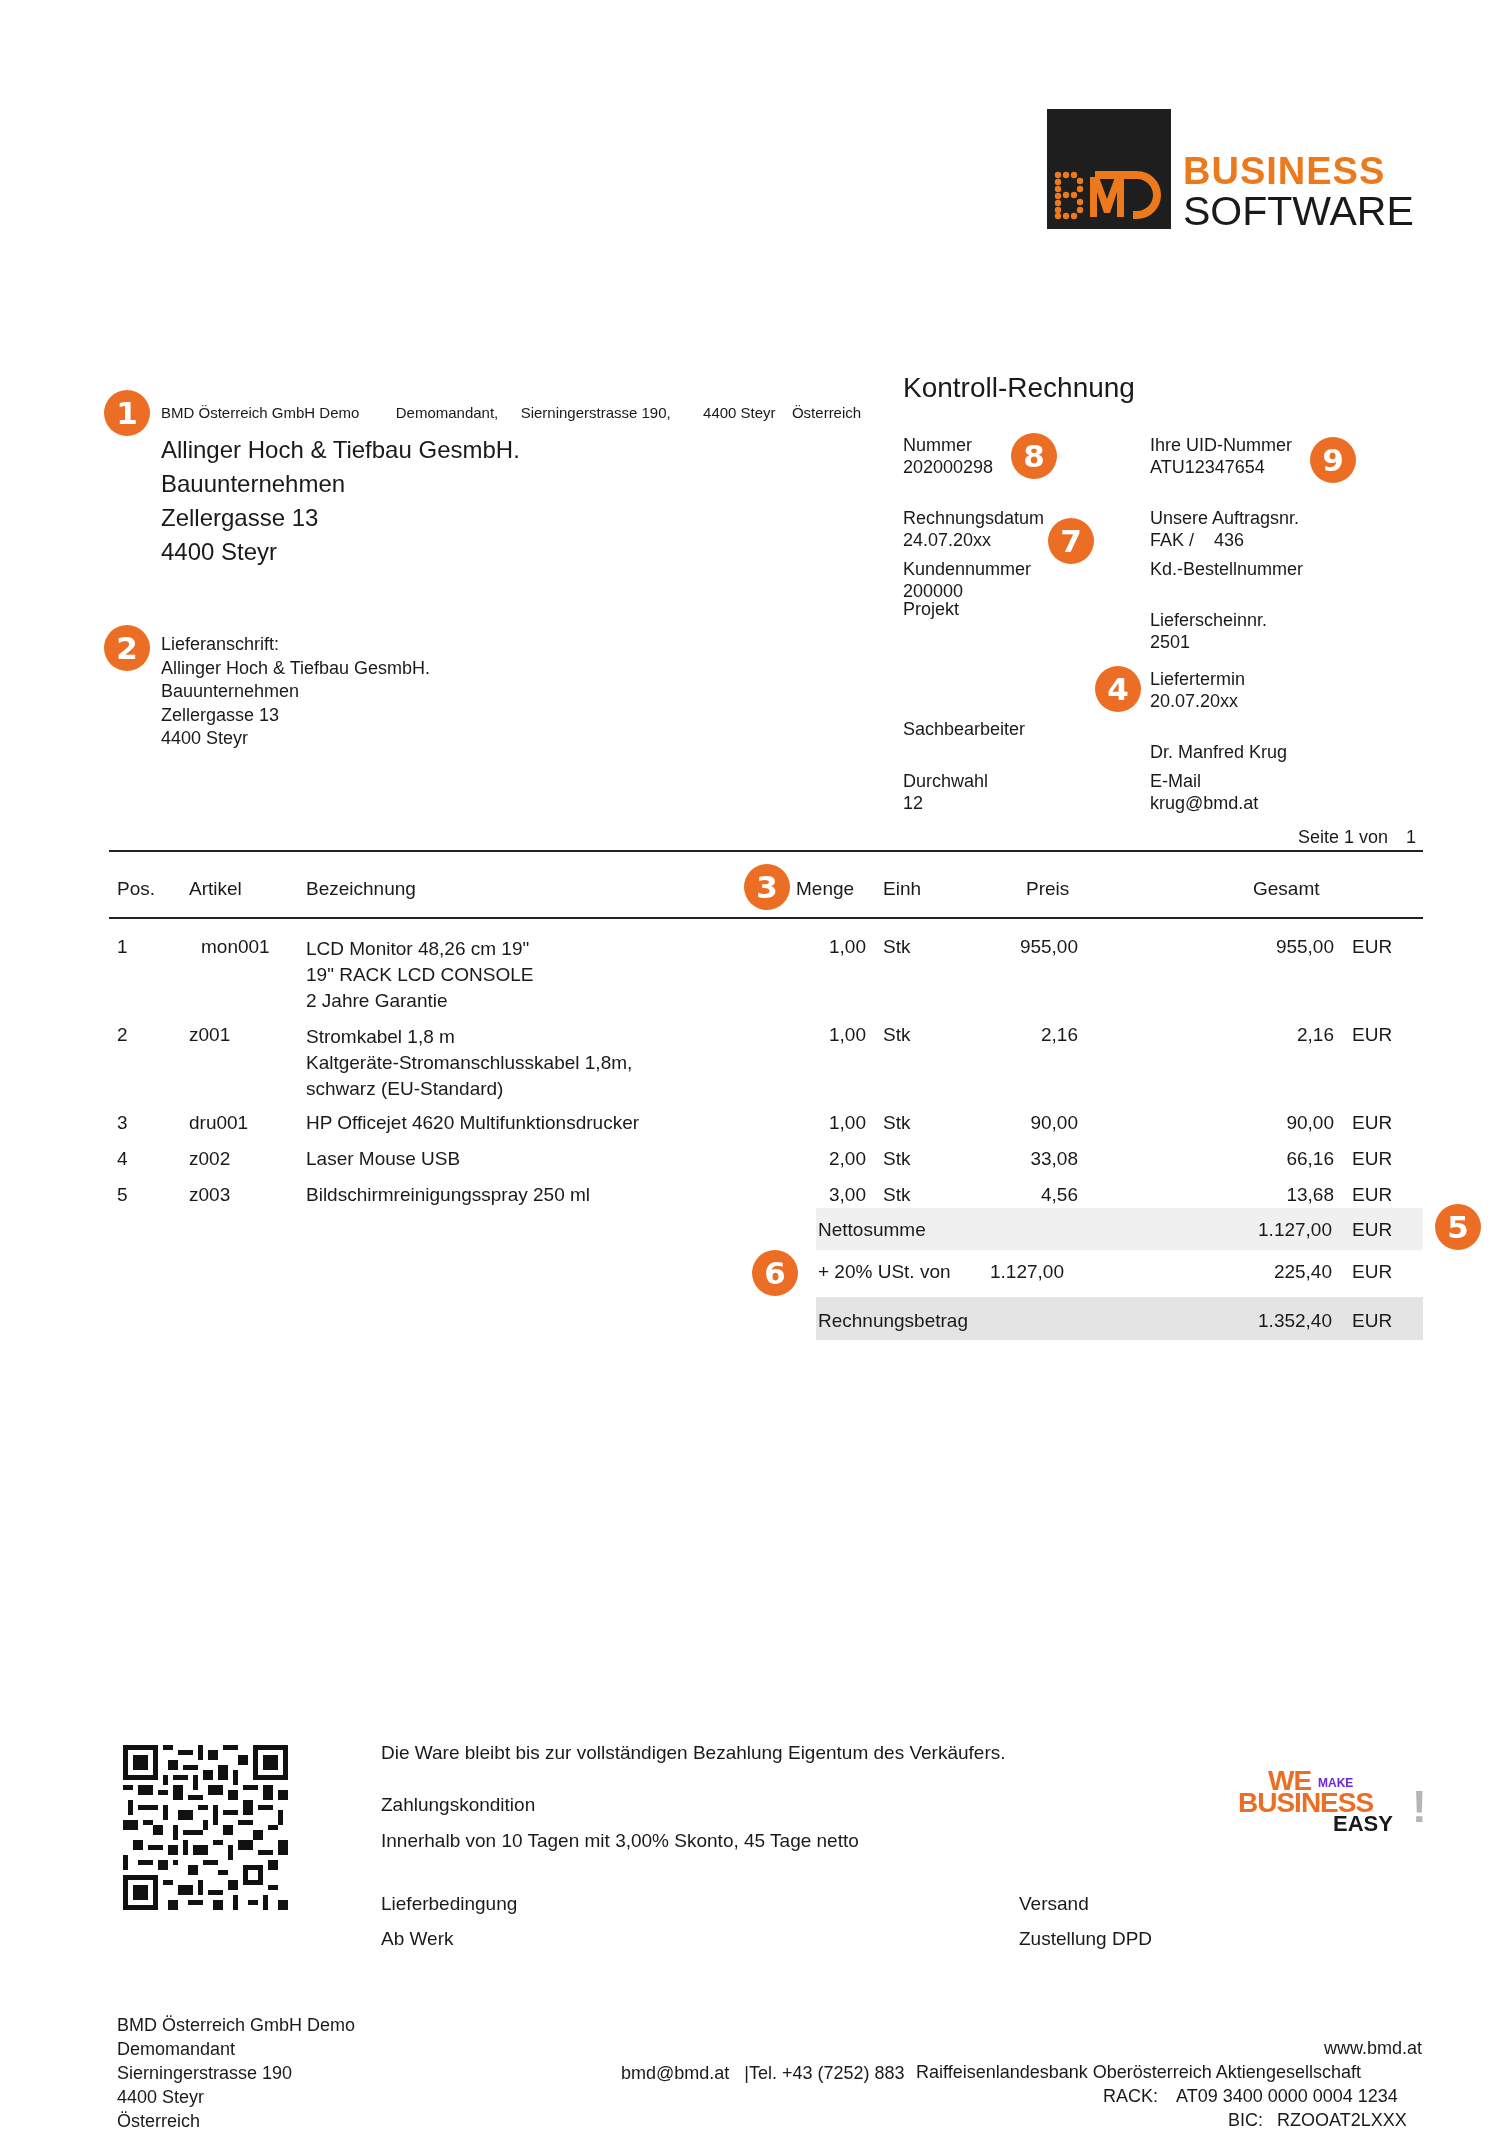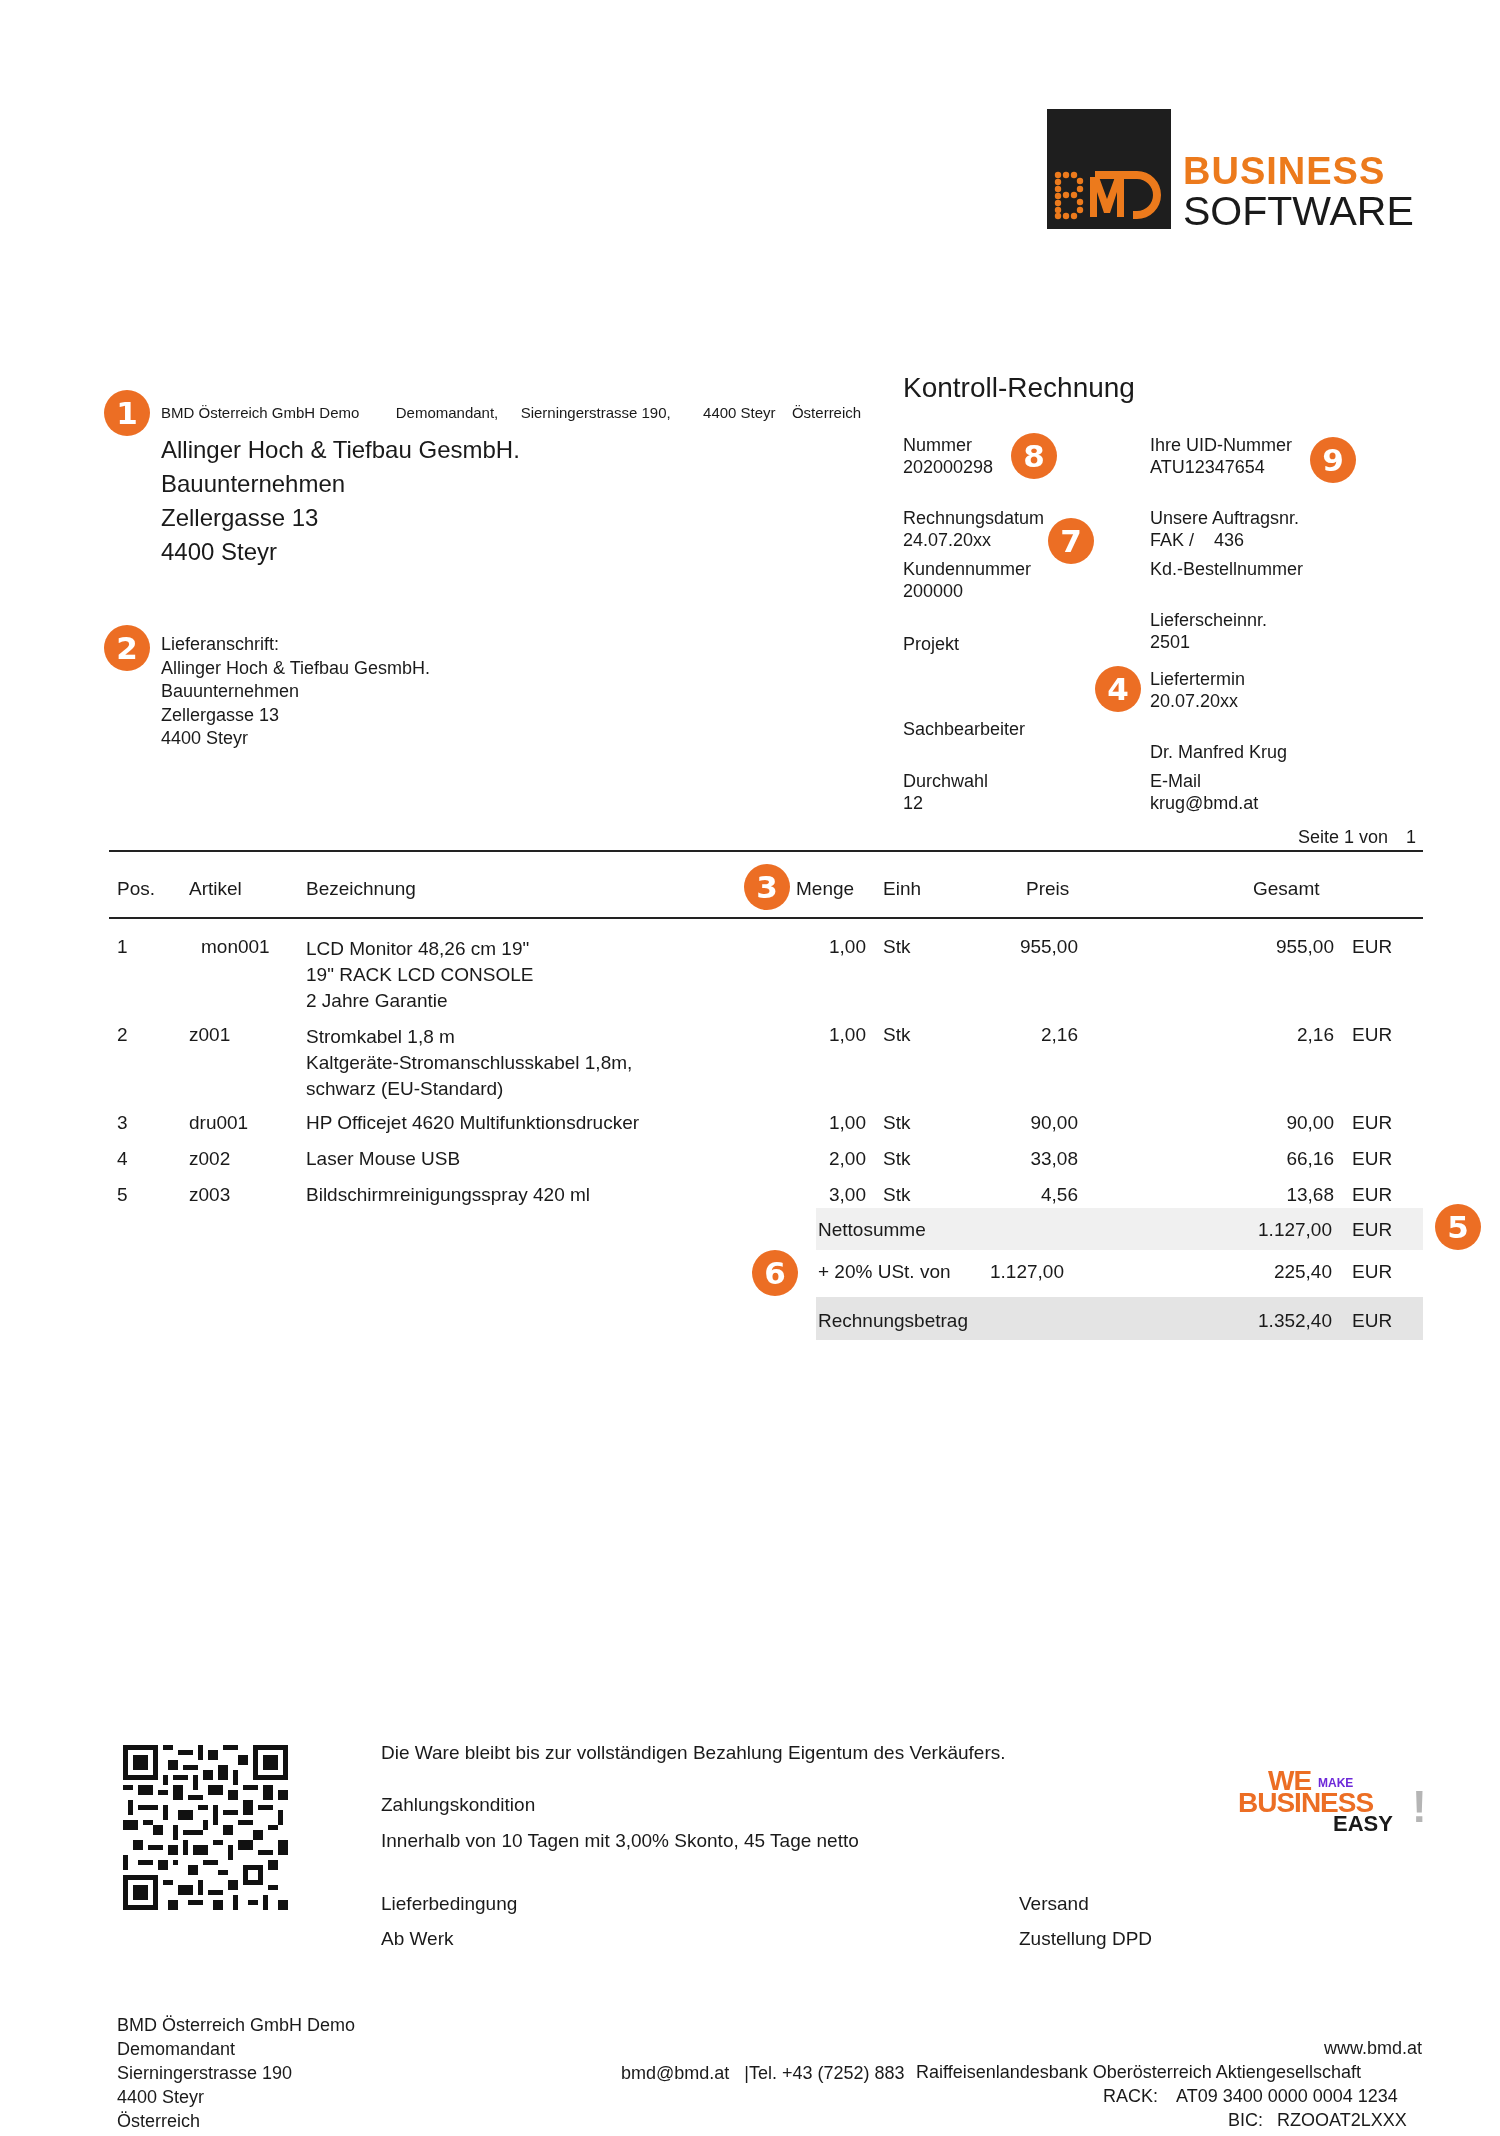--- a/index.html
+++ b/index.html
@@ -91,21 +91,21 @@
 </div>
 
 <div class="abs" style="left:903px;top:372px;font-size:28px;">Kontroll-Rechnung</div>
 
 <div class="abs t17" style="left:903px;top:434px;">Nummer</div>
 <div class="abs t17" style="left:903px;top:456px;">202000298</div>
 <div class="abs t17" style="left:903px;top:507px;">Rechnungsdatum</div>
 <div class="abs t17" style="left:903px;top:529px;">24.07.20xx</div>
 <div class="abs t17" style="left:903px;top:558px;">Kundennummer</div>
 <div class="abs t17" style="left:903px;top:580px;">200000</div>
-<div class="abs t17" style="left:903px;top:633px;">Projekt</div>
+<div class="abs t17" style="left:903px;top:598px;">Projekt</div>
 <div class="abs t17" style="left:903px;top:718px;">Sachbearbeiter</div>
 <div class="abs t17" style="left:903px;top:770px;">Durchwahl</div>
 <div class="abs t17" style="left:903px;top:792px;">12</div>
 
 <div class="abs t17" style="left:1150px;top:434px;">Ihre UID-Nummer</div>
 <div class="abs t17" style="left:1150px;top:456px;">ATU12347654</div>
 <div class="abs t17" style="left:1150px;top:507px;">Unsere Auftragsnr.</div>
 <div class="abs t17" style="left:1150px;top:529px;white-space:pre;">FAK /    436</div>
 <div class="abs t17" style="left:1150px;top:558px;">Kd.-Bestellnummer</div>
 <div class="abs t17" style="left:1150px;top:609px;">Lieferscheinnr.</div>
@@ -181,21 +181,21 @@
   <div class="abs t17 num" style="left:790px;width:76px;top:1148px;font-size:19px;">2,00</div>
   <div class="abs t17" style="left:883px;top:1148px;font-size:19px;">Stk</div>
   <div class="abs t17 num" style="left:980px;width:98px;top:1148px;font-size:19px;">33,08</div>
   <div class="abs t17 num" style="left:1230px;width:104px;top:1148px;font-size:19px;">66,16</div>
   <div class="abs t17" style="left:1352px;top:1148px;font-size:19px;">EUR</div>
 </div>
 
 <div>
   <div class="abs t17" style="left:117px;top:1184px;font-size:19px;">5</div>
   <div class="abs t17" style="left:189px;top:1184px;font-size:19px;">z003</div>
-  <div class="abs t17" style="left:306px;top:1184px;font-size:19px;">Bildschirmreinigungsspray 420 ml</div>
+  <div class="abs t17" style="left:306px;top:1184px;font-size:19px;">Bildschirmreinigungsspray 250 ml</div>
   <div class="abs t17 num" style="left:790px;width:76px;top:1184px;font-size:19px;">3,00</div>
   <div class="abs t17" style="left:883px;top:1184px;font-size:19px;">Stk</div>
   <div class="abs t17 num" style="left:980px;width:98px;top:1184px;font-size:19px;">4,56</div>
   <div class="abs t17 num" style="left:1230px;width:104px;top:1184px;font-size:19px;">13,68</div>
   <div class="abs t17" style="left:1352px;top:1184px;font-size:19px;">EUR</div>
 </div>
 
 <div class="tot-bg1" style="top:1208px;height:42px;"></div>
 <div class="abs t17" style="left:818px;top:1219px;font-size:19px;">Nettosumme</div>
 <div class="abs t17 num" style="left:1200px;width:132px;top:1219px;font-size:19px;">1.127,00</div>

